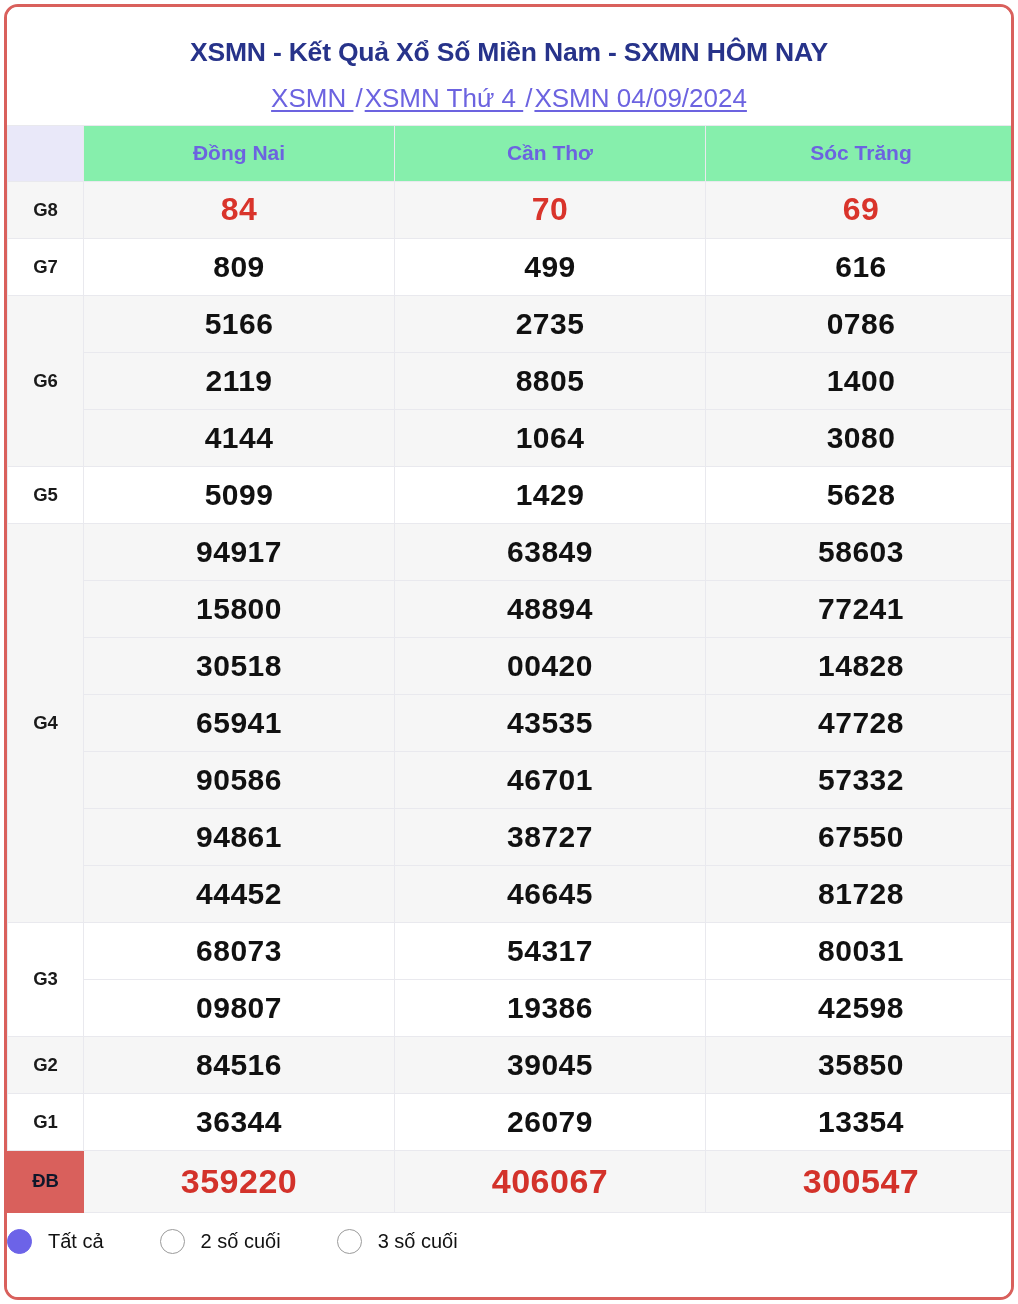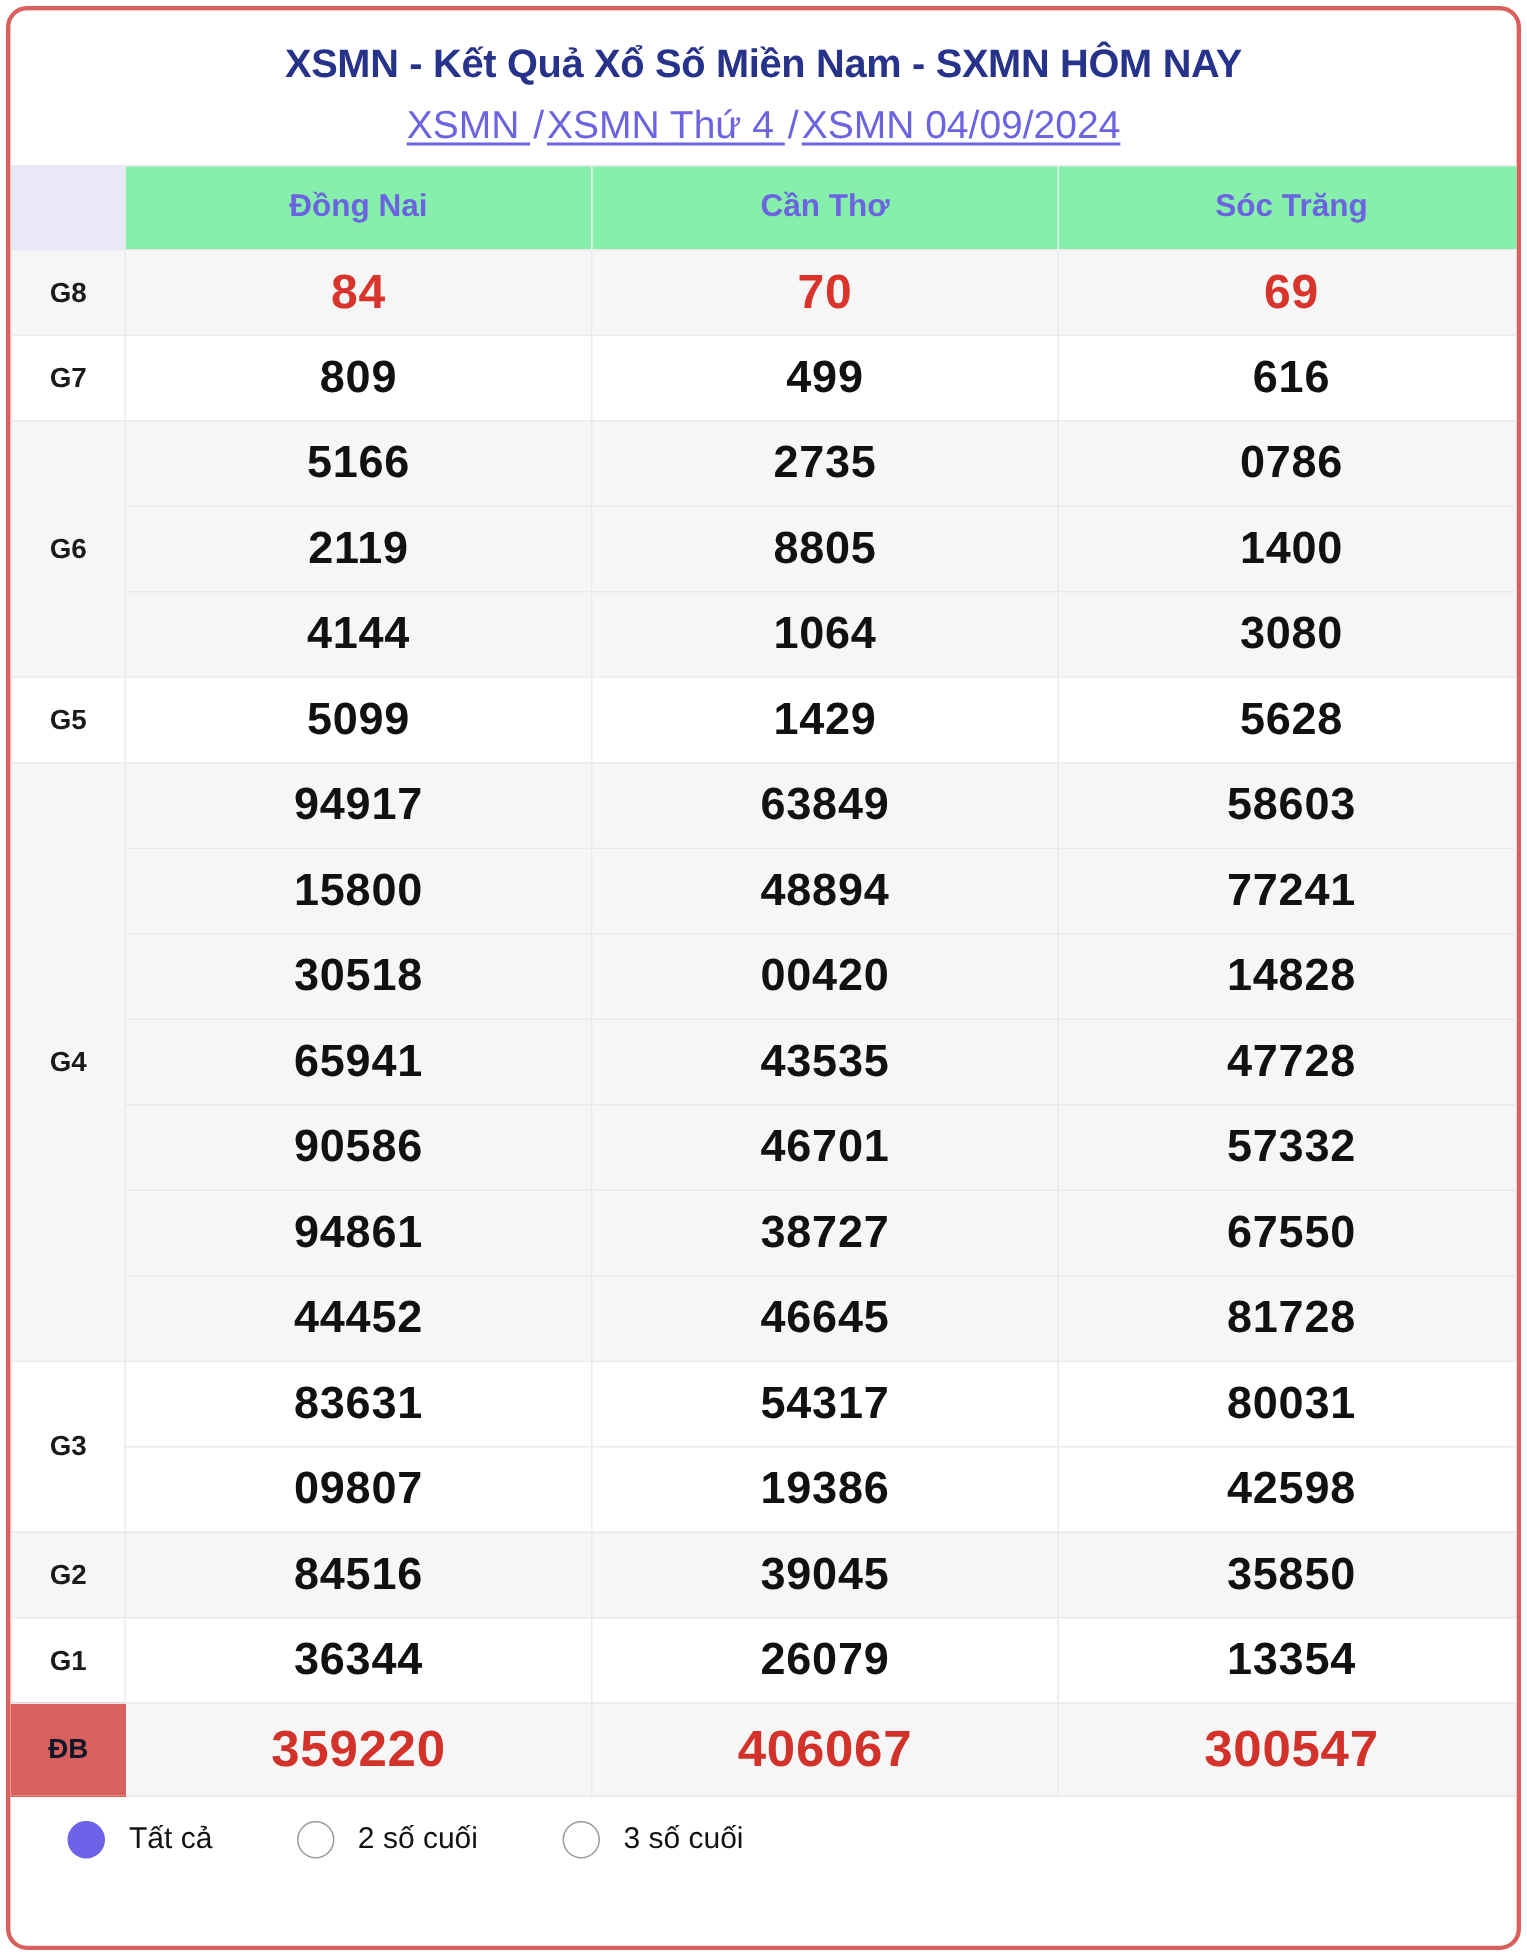--- a/index.html
+++ b/index.html
@@ -32,21 +32,21 @@
     padding: 14px 10px 10px 10px;
     text-align: center;
     background: #ffffff;
   }
   .page-title {
     font-size: 26.5px;
     font-weight: bold;
     color: #27338a;
     letter-spacing: -0.2px;
     line-height: 1.15;
-    margin: 6px;
+    margin: 16px;
     white-space: nowrap;
   }
   .breadcrumb {
     margin-top: 11px;
     font-size: 26px;
     color: #6c63e0;
     white-space: nowrap;
     line-height: 1.2;
   }
   .breadcrumb .crumb {
@@ -121,21 +121,20 @@
     font-size: 18.5px;
     font-weight: bold;
     border-color: #d9605c;
   }
 
   
   .filter-bar {
     display: flex;
     align-items: center;
     height: 58px;
-    padding-left: 38px;
     background: #ffffff;
     gap: 0px;
   }
   .filter-option {
     display: flex;
     align-items: center;
     cursor: pointer;
     margin-right: 56px;
   }
   .radio-dot {
@@ -256,21 +255,21 @@
           <td class="num">38727</td>
           <td class="num">67550</td>
         </tr>
         <tr class="band-grey">
           <td class="num">44452</td>
           <td class="num">46645</td>
           <td class="num">81728</td>
         </tr>
         <tr class="band-white">
           <td class="glabel band-white" rowspan="2">G3</td>
-          <td class="num">83631</td>
+          <td class="num">68073</td>
           <td class="num">54317</td>
           <td class="num">80031</td>
         </tr>
         <tr class="band-white">
           <td class="num">09807</td>
           <td class="num">19386</td>
           <td class="num">42598</td>
         </tr>
         <tr class="band-grey">
           <td class="glabel band-grey" rowspan="1">G2</td>

